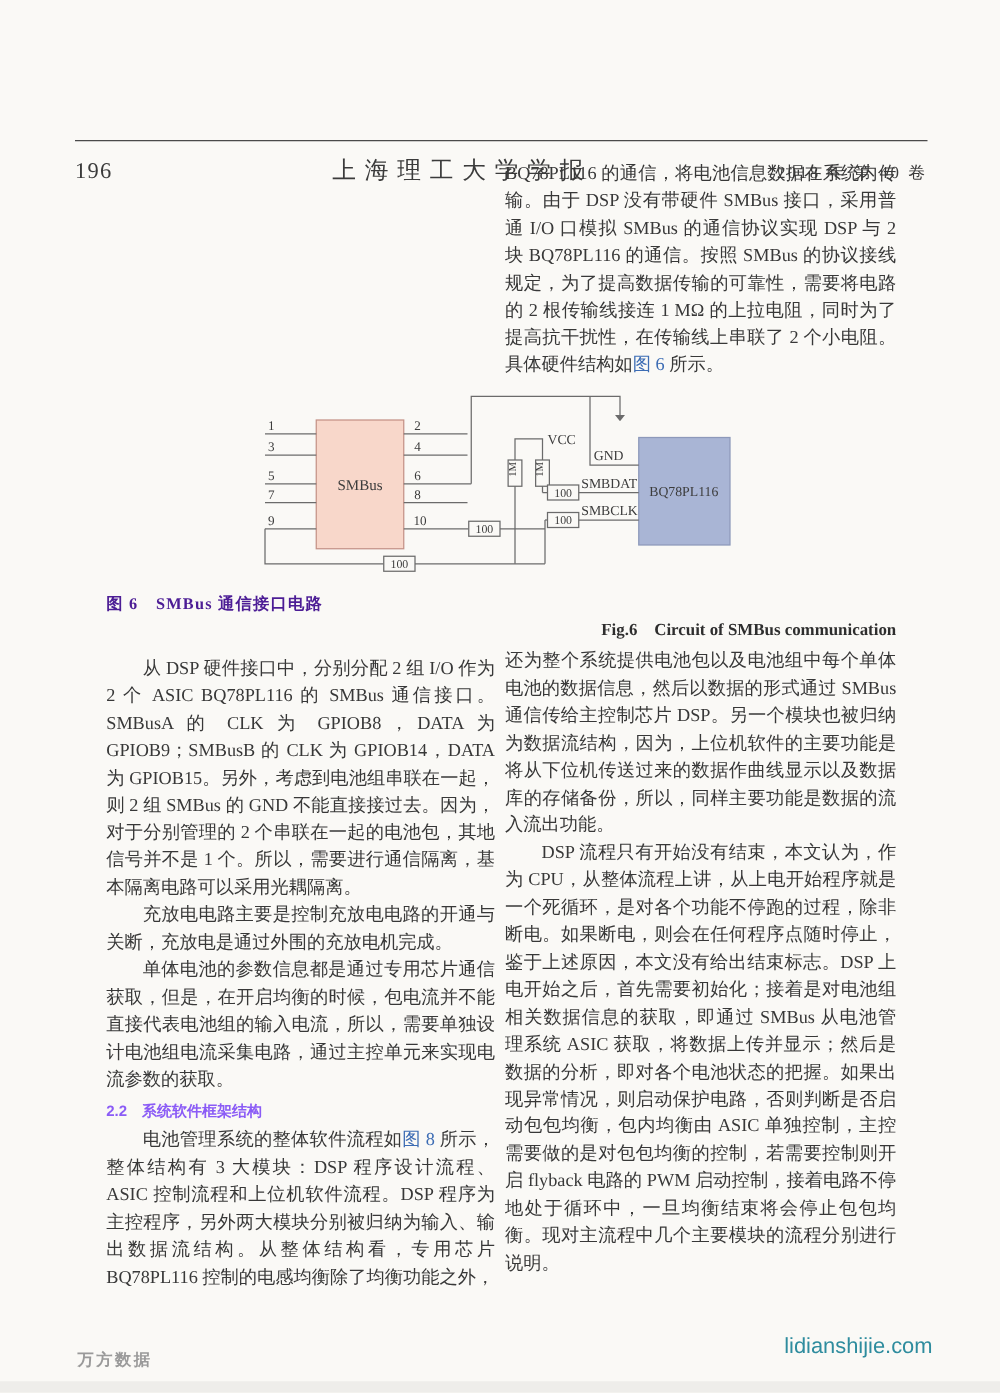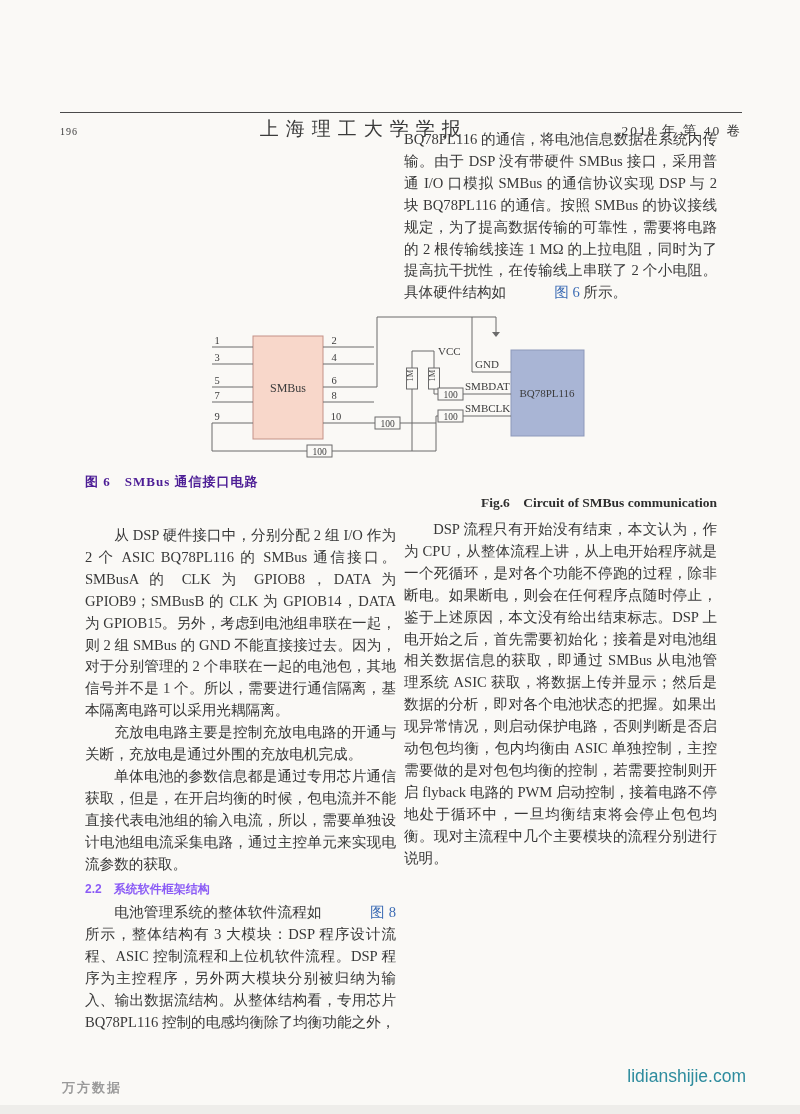--- a/index.html
+++ b/index.html
@@ -2,34 +2,34 @@
 <html><head>
 <meta charset="utf-8">
 <style>
   html,body{margin:0;padding:0;}
   body{background:#e9e7e4;font-family:"Liberation Serif","DejaVu Serif",serif;}
   .page{position:relative;width:800px;height:1114px;background:#faf9f6;margin:0 auto;overflow:hidden;}
   .page::after{content:"";position:absolute;left:0;right:0;bottom:0;height:9px;background:rgba(90,85,80,0.07);}
 
   
   .header{position:absolute;top:90,left:0;top:90px;left:60px;right:58px;display:flex;justify-content:space-between;align-items:baseline;color:#3b3b3b;}
-  .page-num{font-size:10px;letter-spacing:1px;margin-top:36px;}
+  .page-num{font-size:18px;letter-spacing:1px;margin-top:36px;}
   .journal{font-size:19px;letter-spacing:7px;transform:translateX(14px);}
   .issue{font-size:13.5px;letter-spacing:2px;}
   .header-rule{position:absolute;top:112px;left:60px;right:58px;height:0;border-top:1.6px solid #4a4a4a;}
 
   
   .col{position:absolute;color:#383838;font-size:14.6px;line-height:21.9px;text-align:justify;}
   .col-lt{top:129px;left:85px;width:311px;}
   .col-rt{top:129px;left:404px;width:313px;}
   .col-lb{top:525px;left:85px;width:311px;}
   .col-rb{top:519px;left:404px;width:313px;}
   .para{text-indent:2em;margin:0;}
   .para.noindent{text-indent:0;}
-  .ref{color:#3c6cb4;padding-left:48px;}
+  .ref{color:#3c6cb4;}
   .sec-heading{font-family:"Liberation Sans","DejaVu Sans",sans-serif;font-weight:bold;font-size:12px;color:#8b5cf6;margin:3px 0 2px 0;text-indent:0;}
 
   
   .figure{position:absolute;top:306px;left:85px;width:632px;}
   .fig-canvas{margin-left:99px;width:450px;height:158px;}
   .fig-caption-zh{margin-top:5px;text-align:left;font-weight:bold;font-size:13px;color:#4c1d95;letter-spacing:1px;}
   .fig-caption-en{margin-top:3px;text-align:right;font-weight:bold;font-size:13.5px;color:#2e2e2e;}
 
   
   .footer-mark{position:absolute;left:62px;top:1079px;font-size:13px;color:#9a9a9a;letter-spacing:2px;font-weight:bold;}
@@ -127,19 +127,20 @@
   </div>
 
   <div class="col col-lb">
       <div class="para"><span>从 DSP 硬件接口中，分别分配 2 组 I/O 作为 2 个 ASIC BQ78PL116 的 SMBus 通信接口。SMBusA 的 CLK 为 GPIOB8，DATA 为 GPIOB9；SMBusB 的 CLK 为 GPIOB14，DATA 为 GPIOB15。另外，考虑到电池组串联在一起，则 2 组 SMBus 的 GND 不能直接接过去。因为，对于分别管理的 2 个串联在一起的电池包，其地信号并不是 1 个。所以，需要进行通信隔离，基本隔离电路可以采用光耦隔离。</span></div>
       <div class="para"><span>充放电电路主要是控制充放电电路的开通与关断，充放电是通过外围的充放电机完成。</span></div>
       <div class="para"><span>单体电池的参数信息都是通过专用芯片通信获取，但是，在开启均衡的时候，包电流并不能直接代表电池组的输入电流，所以，需要单独设计电池组电流采集电路，通过主控单元来实现电流参数的获取。</span></div>
       <div class="sec-heading"><span>2.2　系统软件框架结构</span></div>
       <div class="para"><span>电池管理系统的整体软件流程如</span><span class="ref">图 8</span><span> 所示，整体结构有 3 大模块：DSP 程序设计流程、ASIC 控制流程和上位机软件流程。DSP 程序为主控程序，另外两大模块分别被归纳为输入、输出数据流结构。从整体结构看，专用芯片 BQ78PL116 控制的电感均衡除了均衡功能之外，</span></div>
     </div>
   <div class="col col-rb">
+      <div class="para noindent"><span>还为整个系统提供电池包以及电池组中每个单体电池的数据信息，然后以数据的形式通过 SMBus 通信传给主控制芯片 DSP。另一个模块也被归纳为数据流结构，因为，上位机软件的主要功能是将从下位机传送过来的数据作曲线显示以及数据库的存储备份，所以，同样主要功能是数据的流入流出功能。</span></div>
       <div class="para"><span>DSP 流程只有开始没有结束，本文认为，作为 CPU，从整体流程上讲，从上电开始程序就是一个死循环，是对各个功能不停跑的过程，除非断电。如果断电，则会在任何程序点随时停止，鉴于上述原因，本文没有给出结束标志。DSP 上电开始之后，首先需要初始化；接着是对电池组相关数据信息的获取，即通过 SMBus 从电池管理系统 ASIC 获取，将数据上传并显示；然后是数据的分析，即对各个电池状态的把握。如果出现异常情况，则启动保护电路，否则判断是否启动包包均衡，包内均衡由 ASIC 单独控制，主控需要做的是对包包均衡的控制，若需要控制则开启 flyback 电路的 PWM 启动控制，接着电路不停地处于循环中，一旦均衡结束将会停止包包均衡。现对主流程中几个主要模块的流程分别进行说明。</span></div>
     </div>
 
   <div class="footer-mark">万方数据</div>
   <div class="footer-site">lidianshijie.com</div>
 
 </div>
 
 </body></html>

